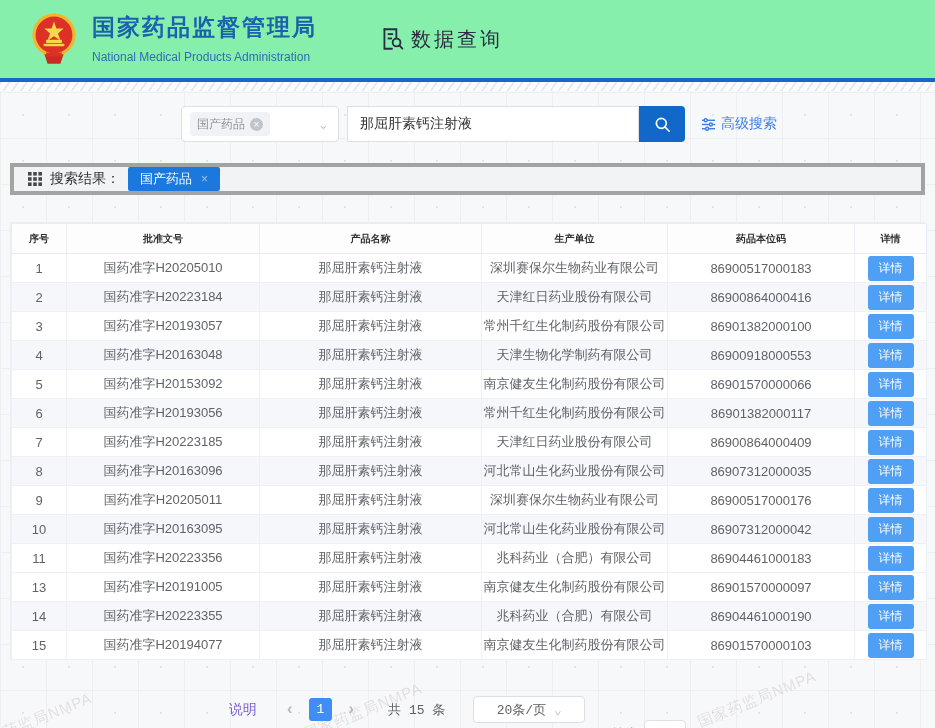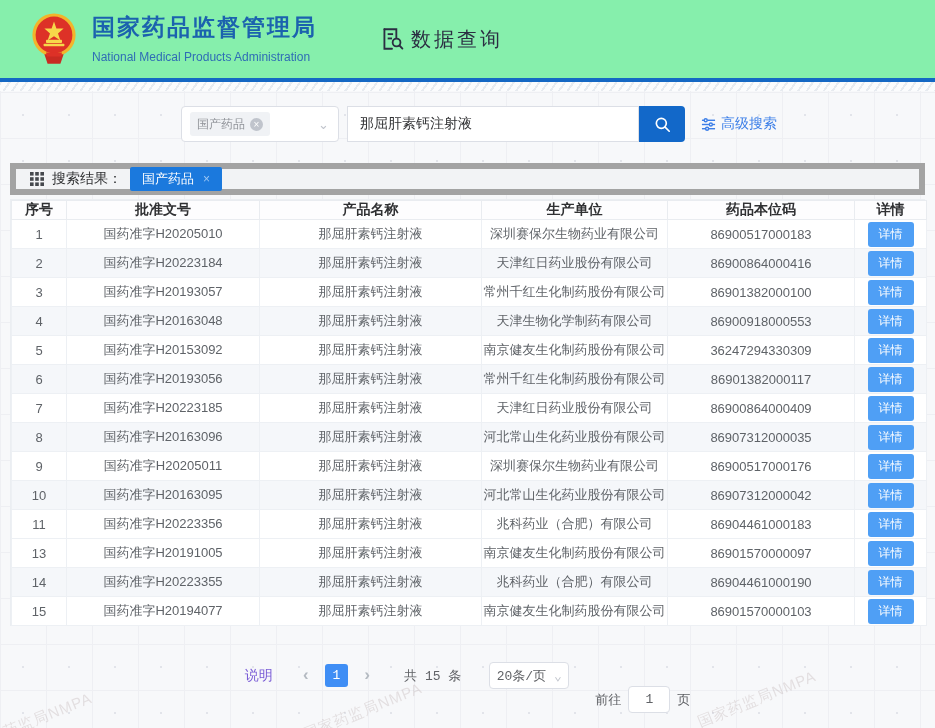--- a/index.html
+++ b/index.html
@@ -45,46 +45,46 @@
   .search-input { width:292px; height:36px; border:1px solid #dcdfe6; border-left:1px solid #dcdfe6;
     border-radius:0; margin-left:8px; padding:0 12px; font-size:14px; color:#303133; outline:none;
     font-family:inherit; background:#fff; }
   .search-btn { width:46px; height:36px; background:#1268c9; border:none; border-radius:0 4px 4px 0;
     display:flex; align-items:center; justify-content:center; cursor:pointer; }
   .search-btn svg { width:19px; height:19px; }
   .adv-search { display:flex; align-items:center; gap:5px; margin-left:16px; color:#3d7fe8; font-size:14px; cursor:pointer; }
   .adv-search svg { width:15px; height:15px; }
 
   
-  .results-bar { margin:21px 10px 4px 10px; height:32px; background:#f2f3f5; border:6px solid #a3a3a3;
+  .results-bar { margin:21px 10px 27px 10px; height:32px; background:#f2f3f5; border:4px solid #a3a3a3;
     display:flex; align-items:center; padding:0 14px; gap:8px; }
   .grid-icon { width:14px; height:14px; }
   .results-label { font-size:14px; color:#303133; }
   .result-tag { background:#1b79dd; color:#fff; font-size:13px; height:24px; display:flex; align-items:center;
     padding:0 12px; gap:9px; border-radius:2px; cursor:default; }
   .result-tag .tag-x { color:#9cc6f3; font-size:12px; cursor:pointer; }
 
   
   .table-wrap { margin:0 10px; background:#fff; border:1px solid #ebeef2; border-bottom:none; }
   table { width:100%; border-collapse:collapse; table-layout:fixed; }
-  th { height:18px; font-size:14px; font-weight:700; color:#303133; border:1px solid #e9ecf0; background:#fdfdfe; }
+  th { height:30px; font-size:10px; font-weight:700; color:#303133; border:1px solid #e9ecf0; background:#fdfdfe; }
   td { height:29px; font-size:13px; color:#5f6368; text-align:center; border:1px solid #edf0f4; background:#fff;
     white-space:nowrap; overflow:hidden; }
   tr.even td { background:#f5f7fa; }
   .detail-btn { background:#4f9ff5; color:#fff; border:none; border-radius:3px; font-size:12px;
     padding:4px 11px; cursor:pointer; font-family:inherit; }
 
   
   .pagination { display:flex; align-items:center; justify-content:center; margin-top:12px; gap:10px; position:relative; z-index:1;font-family:Liberation Mono, monospace; }
   .note-link { color:#7a5cd6; font-size:14px; margin-right:14px; cursor:pointer; }
   .page-arrow { color:#b4bac1; font-size:17px; line-height:22px; padding:0 4px; cursor:pointer; font-weight:700; }
   .page-num { width:23px; height:23px; background:#3f8ef5; color:#fff; border-radius:3px; font-size:13px;
     display:flex; align-items:center; justify-content:center; cursor:pointer; }
   .total-label { font-size:13px; color:#606266; margin:0 18px; }
-  .size-select { width:80px; height:27px; border:1px solid #dcdfe6; border-radius:4px; background:#fff;
+  .size-select { width:112px; height:27px; border:1px solid #dcdfe6; border-radius:4px; background:#fff;
     display:flex; align-items:center; justify-content:center; gap:8px; font-size:13px; color:#606266; cursor:pointer; position:relative; }
   .size-select .select-arrow { position:static; }
   .goto-group { display:flex; align-items:center; gap:7px; margin-left:16px; font-size:13px; color:#606266;margin-top:48px; }
   .goto-input { width:42px; height:27px; border:1px solid #dcdfe6; border-radius:4px; text-align:center;
     font-size:13px; color:#606266; outline:none; font-family:inherit; background:#fff; }
 
   
   .watermark { position:absolute; font-size:15px; letter-spacing:1px; color:rgba(150,125,125,0.20);
     transform:rotate(-22deg); white-space:nowrap; pointer-events:none; z-index:0; }
   .wm1 { left:300px; top:702px; }
@@ -221,21 +221,21 @@
           <td>那屈肝素钙注射液</td>
           <td>天津生物化学制药有限公司</td>
           <td>86900918000553</td>
           <td><button class="detail-btn">详情</button></td>
         </tr>
         <tr class="odd">
           <td>5</td>
           <td>国药准字H20153092</td>
           <td>那屈肝素钙注射液</td>
           <td>南京健友生化制药股份有限公司</td>
-          <td>36247294330309</td>
+          <td>86901570000066</td>
           <td><button class="detail-btn">详情</button></td>
         </tr>
         <tr class="even">
           <td>6</td>
           <td>国药准字H20193056</td>
           <td>那屈肝素钙注射液</td>
           <td>常州千红生化制药股份有限公司</td>
           <td>86901382000117</td>
           <td><button class="detail-btn">详情</button></td>
         </tr>

